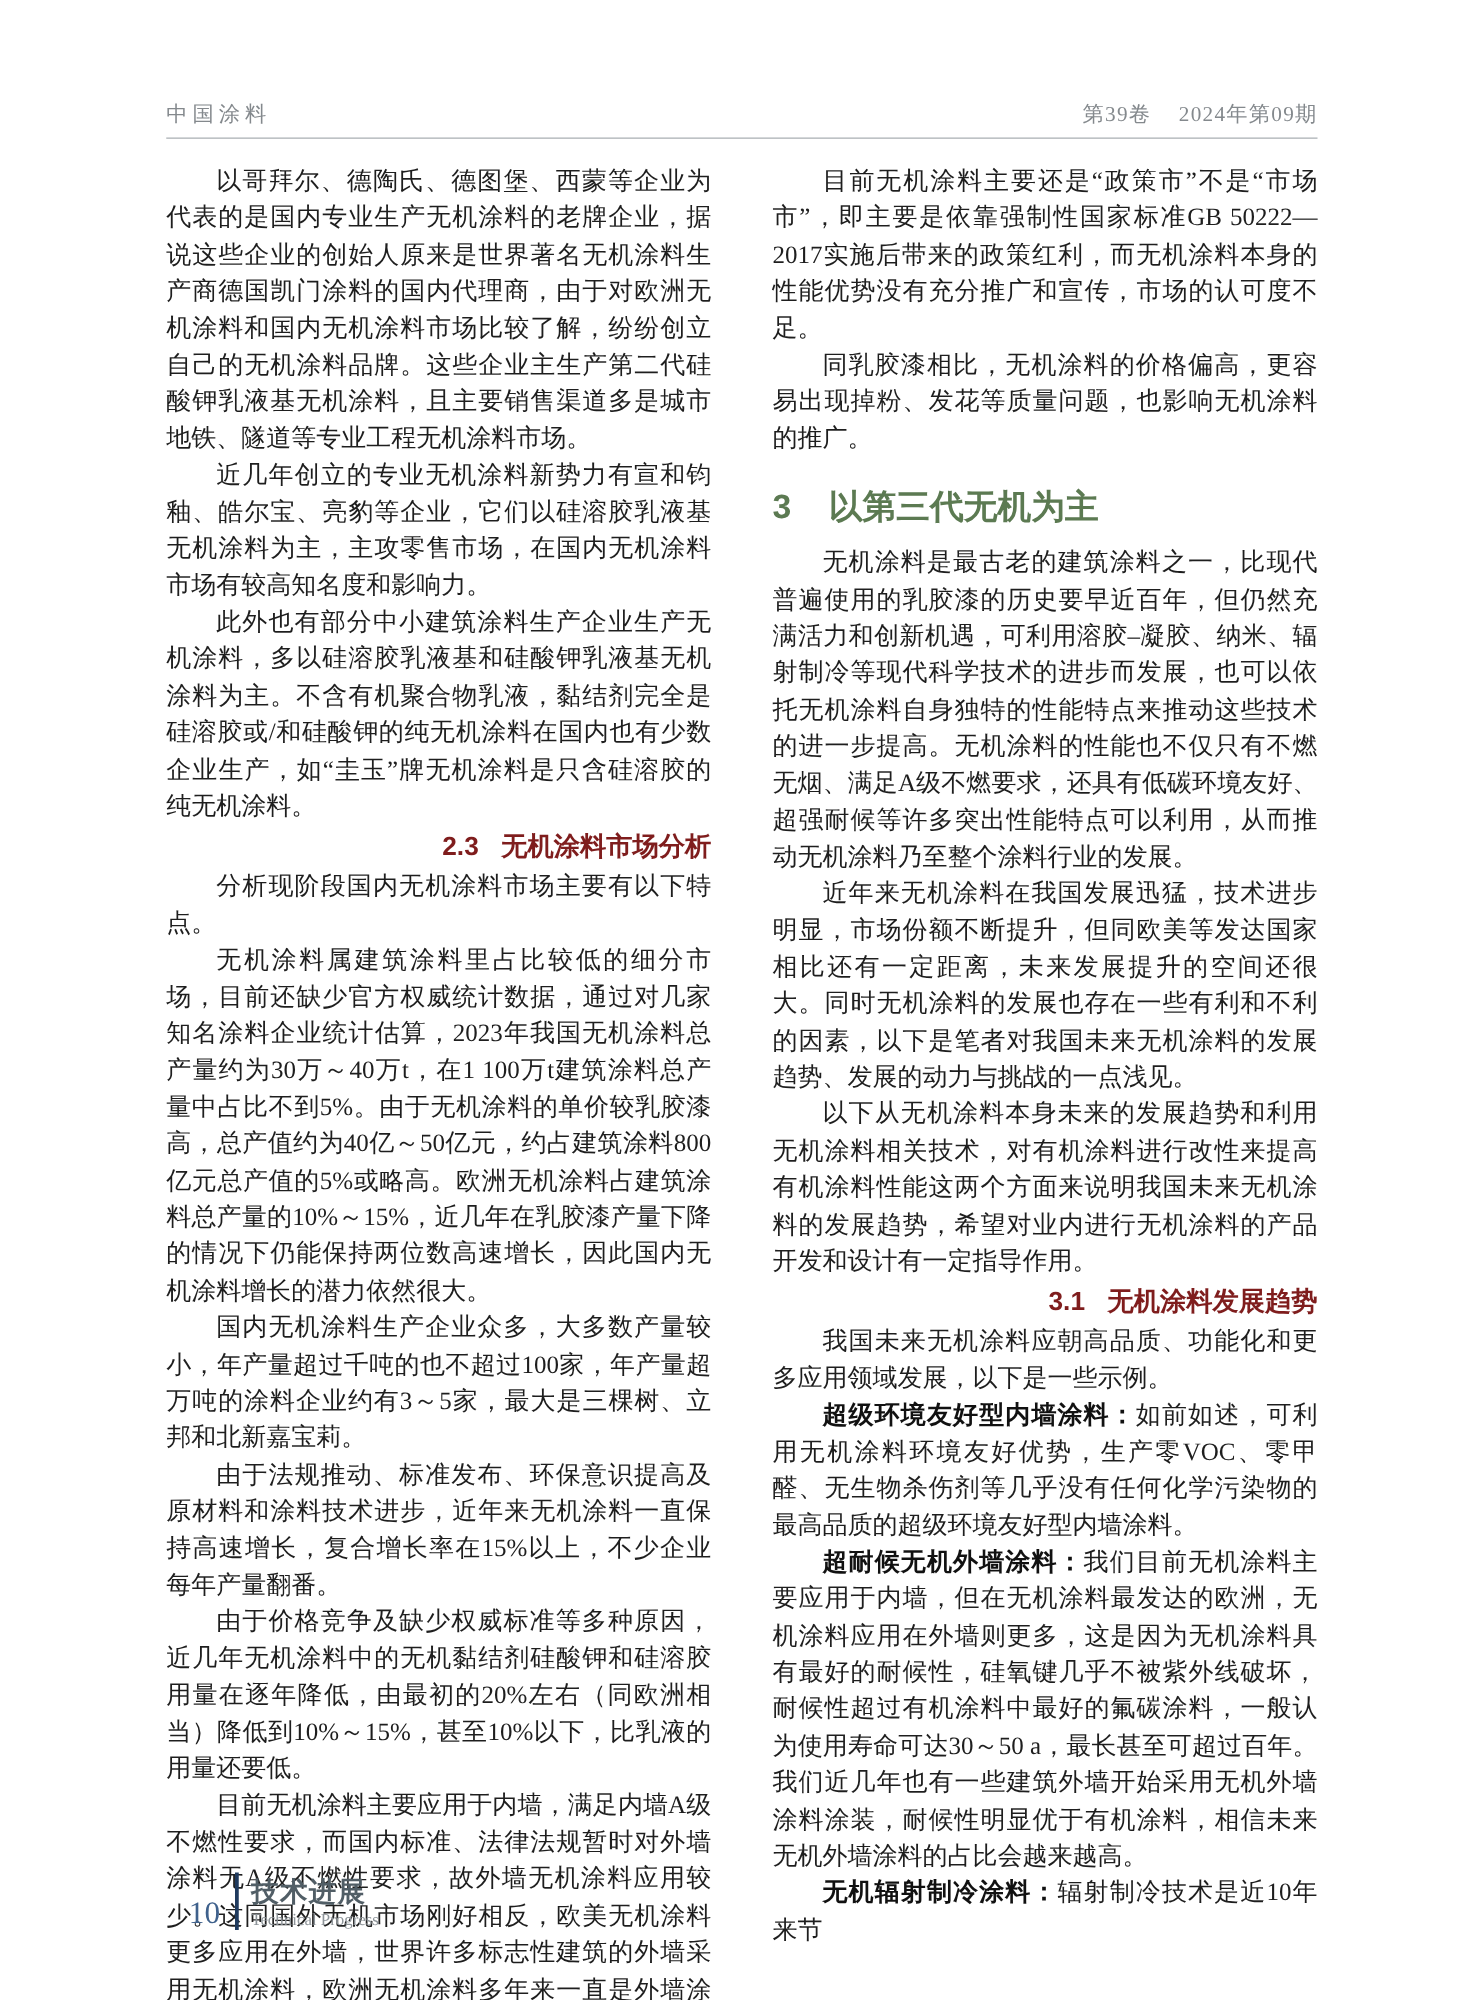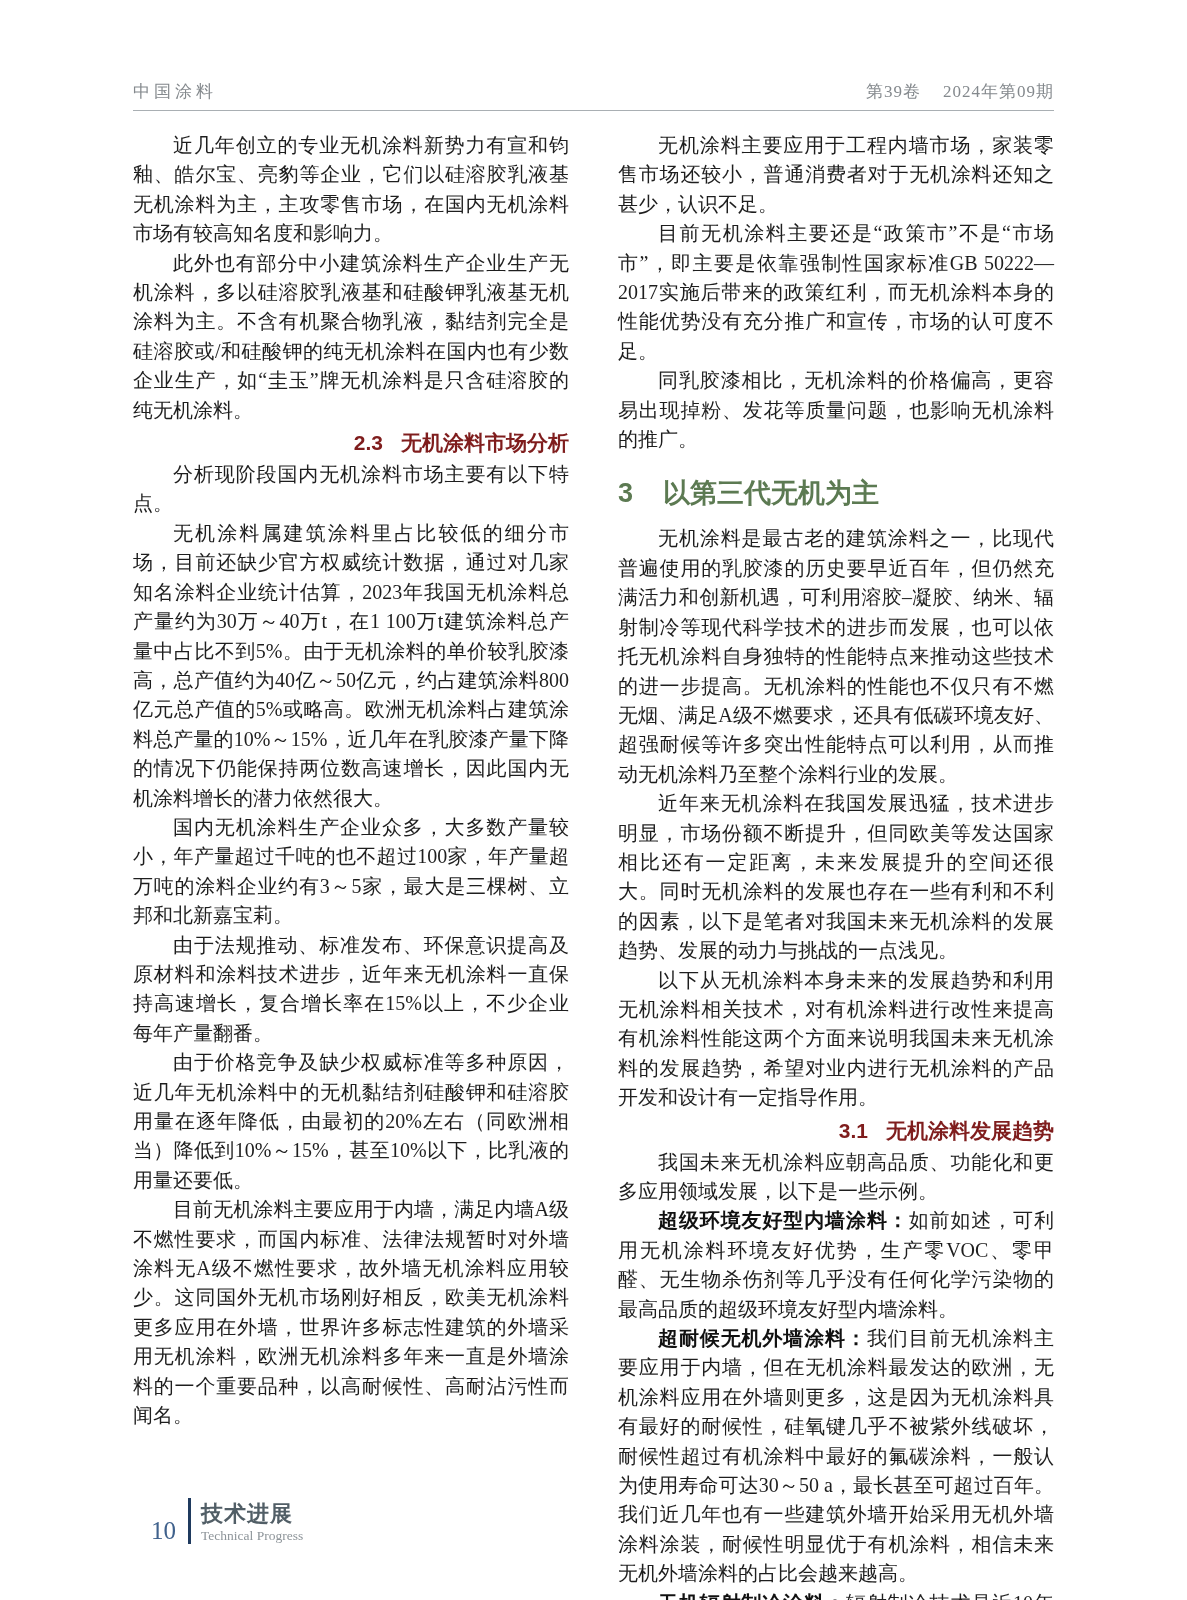--- a/index.html
+++ b/index.html
@@ -105,32 +105,32 @@
 
 <div class="page-header">
   <span class="journal-name">中国涂料</span>
   <span class="issue-info">
     <span class="vol">第39卷</span><span>2024年第09期</span>
   </span>
 </div>
 
 <div class="columns">
   <div class="col" id="col-left">
+      <p class="para indent"><span>以哥拜尔、德陶氏、德图堡、西蒙等企业为代表的是国内专业生产无机涂料的老牌企业，据说这些企业的创始人原来是世界著名无机涂料生产商德国凯门涂料的国内代理商，由于对欧洲无机涂料和国内无机涂料市场比较了解，纷纷创立自己的无机涂料品牌。这些企业主生产第二代硅酸钾乳液基无机涂料，且主要销售渠道多是城市地铁、隧道等专业工程无机涂料市场。</span></p>
       <p class="para indent"><span>近几年创立的专业无机涂料新势力有宣和钧釉、皓尔宝、亮豹等企业，它们以硅溶胶乳液基无机涂料为主，主攻零售市场，在国内无机涂料市场有较高知名度和影响力。</span></p>
       <p class="para indent"><span>此外也有部分中小建筑涂料生产企业生产无机涂料，多以硅溶胶乳液基和硅酸钾乳液基无机涂料为主。不含有机聚合物乳液，黏结剂完全是硅溶胶或/和硅酸钾的纯无机涂料在国内也有少数企业生产，如“圭玉”牌无机涂料是只含硅溶胶的纯无机涂料。</span></p>
       <div class="sec-heading-2"><span class="sec-num">2.3</span><span>无机涂料市场分析</span></div>
       <p class="para indent"><span>分析现阶段国内无机涂料市场主要有以下特点。</span></p>
       <p class="para indent"><span>无机涂料属建筑涂料里占比较低的细分市场，目前还缺少官方权威统计数据，通过对几家知名涂料企业统计估算，2023年我国无机涂料总产量约为30万～40万t，在1 100万t建筑涂料总产量中占比不到5%。由于无机涂料的单价较乳胶漆高，总产值约为40亿～50亿元，约占建筑涂料800亿元总产值的5%或略高。欧洲无机涂料占建筑涂料总产量的10%～15%，近几年在乳胶漆产量下降的情况下仍能保持两位数高速增长，因此国内无机涂料增长的潜力依然很大。</span></p>
       <p class="para indent"><span>国内无机涂料生产企业众多，大多数产量较小，年产量超过千吨的也不超过100家，年产量超万吨的涂料企业约有3～5家，最大是三棵树、立邦和北新嘉宝莉。</span></p>
       <p class="para indent"><span>由于法规推动、标准发布、环保意识提高及原材料和涂料技术进步，近年来无机涂料一直保持高速增长，复合增长率在15%以上，不少企业每年产量翻番。</span></p>
       <p class="para indent"><span>由于价格竞争及缺少权威标准等多种原因，近几年无机涂料中的无机黏结剂硅酸钾和硅溶胶用量在逐年降低，由最初的20%左右（同欧洲相当）降低到10%～15%，甚至10%以下，比乳液的用量还要低。</span></p>
       <p class="para indent"><span>目前无机涂料主要应用于内墙，满足内墙A级不燃性要求，而国内标准、法律法规暂时对外墙涂料无A级不燃性要求，故外墙无机涂料应用较少。这同国外无机市场刚好相反，欧美无机涂料更多应用在外墙，世界许多标志性建筑的外墙采用无机涂料，欧洲无机涂料多年来一直是外墙涂料的一个重要品种，以高耐候性、高耐沾污性而闻名。</span></p>
     </div>
   <div class="col" id="col-right">
-      <p class="para indent"><span>无机涂料主要应用于工程内墙市场，家装零售市场还较小，普通消费者对于无机涂料还知之甚少，认识不足。</span></p>
       <p class="para indent"><span>目前无机涂料主要还是“政策市”不是“市场市”，即主要是依靠强制性国家标准GB 50222—2017实施后带来的政策红利，而无机涂料本身的性能优势没有充分推广和宣传，市场的认可度不足。</span></p>
       <p class="para indent"><span>同乳胶漆相比，无机涂料的价格偏高，更容易出现掉粉、发花等质量问题，也影响无机涂料的推广。</span></p>
       <div class="sec-heading-1"><span class="sec-num">3</span><span>以第三代无机为主</span></div>
       <p class="para indent"><span>无机涂料是最古老的建筑涂料之一，比现代普遍使用的乳胶漆的历史要早近百年，但仍然充满活力和创新机遇，可利用溶胶–凝胶、纳米、辐射制冷等现代科学技术的进步而发展，也可以依托无机涂料自身独特的性能特点来推动这些技术的进一步提高。无机涂料的性能也不仅只有不燃无烟、满足A级不燃要求，还具有低碳环境友好、超强耐候等许多突出性能特点可以利用，从而推动无机涂料乃至整个涂料行业的发展。</span></p>
       <p class="para indent"><span>近年来无机涂料在我国发展迅猛，技术进步明显，市场份额不断提升，但同欧美等发达国家相比还有一定距离，未来发展提升的空间还很大。同时无机涂料的发展也存在一些有利和不利的因素，以下是笔者对我国未来无机涂料的发展趋势、发展的动力与挑战的一点浅见。</span></p>
       <p class="para indent"><span>以下从无机涂料本身未来的发展趋势和利用无机涂料相关技术，对有机涂料进行改性来提高有机涂料性能这两个方面来说明我国未来无机涂料的发展趋势，希望对业内进行无机涂料的产品开发和设计有一定指导作用。</span></p>
       <div class="sec-heading-2"><span class="sec-num">3.1</span><span>无机涂料发展趋势</span></div>
       <p class="para indent"><span>我国未来无机涂料应朝高品质、功能化和更多应用领域发展，以下是一些示例。</span></p>
       <p class="para indent"><b class="lead">超级环境友好型内墙涂料：</b><span>如前如述，可利用无机涂料环境友好优势，生产零VOC、零甲醛、无生物杀伤剂等几乎没有任何化学污染物的最高品质的超级环境友好型内墙涂料。</span></p>
       <p class="para indent"><b class="lead">超耐候无机外墙涂料：</b><span>我们目前无机涂料主要应用于内墙，但在无机涂料最发达的欧洲，无机涂料应用在外墙则更多，这是因为无机涂料具有最好的耐候性，硅氧键几乎不被紫外线破坏，耐候性超过有机涂料中最好的氟碳涂料，一般认为使用寿命可达30～50 a，最长甚至可超过百年。我们近几年也有一些建筑外墙开始采用无机外墙涂料涂装，耐候性明显优于有机涂料，相信未来无机外墙涂料的占比会越来越高。</span></p>

